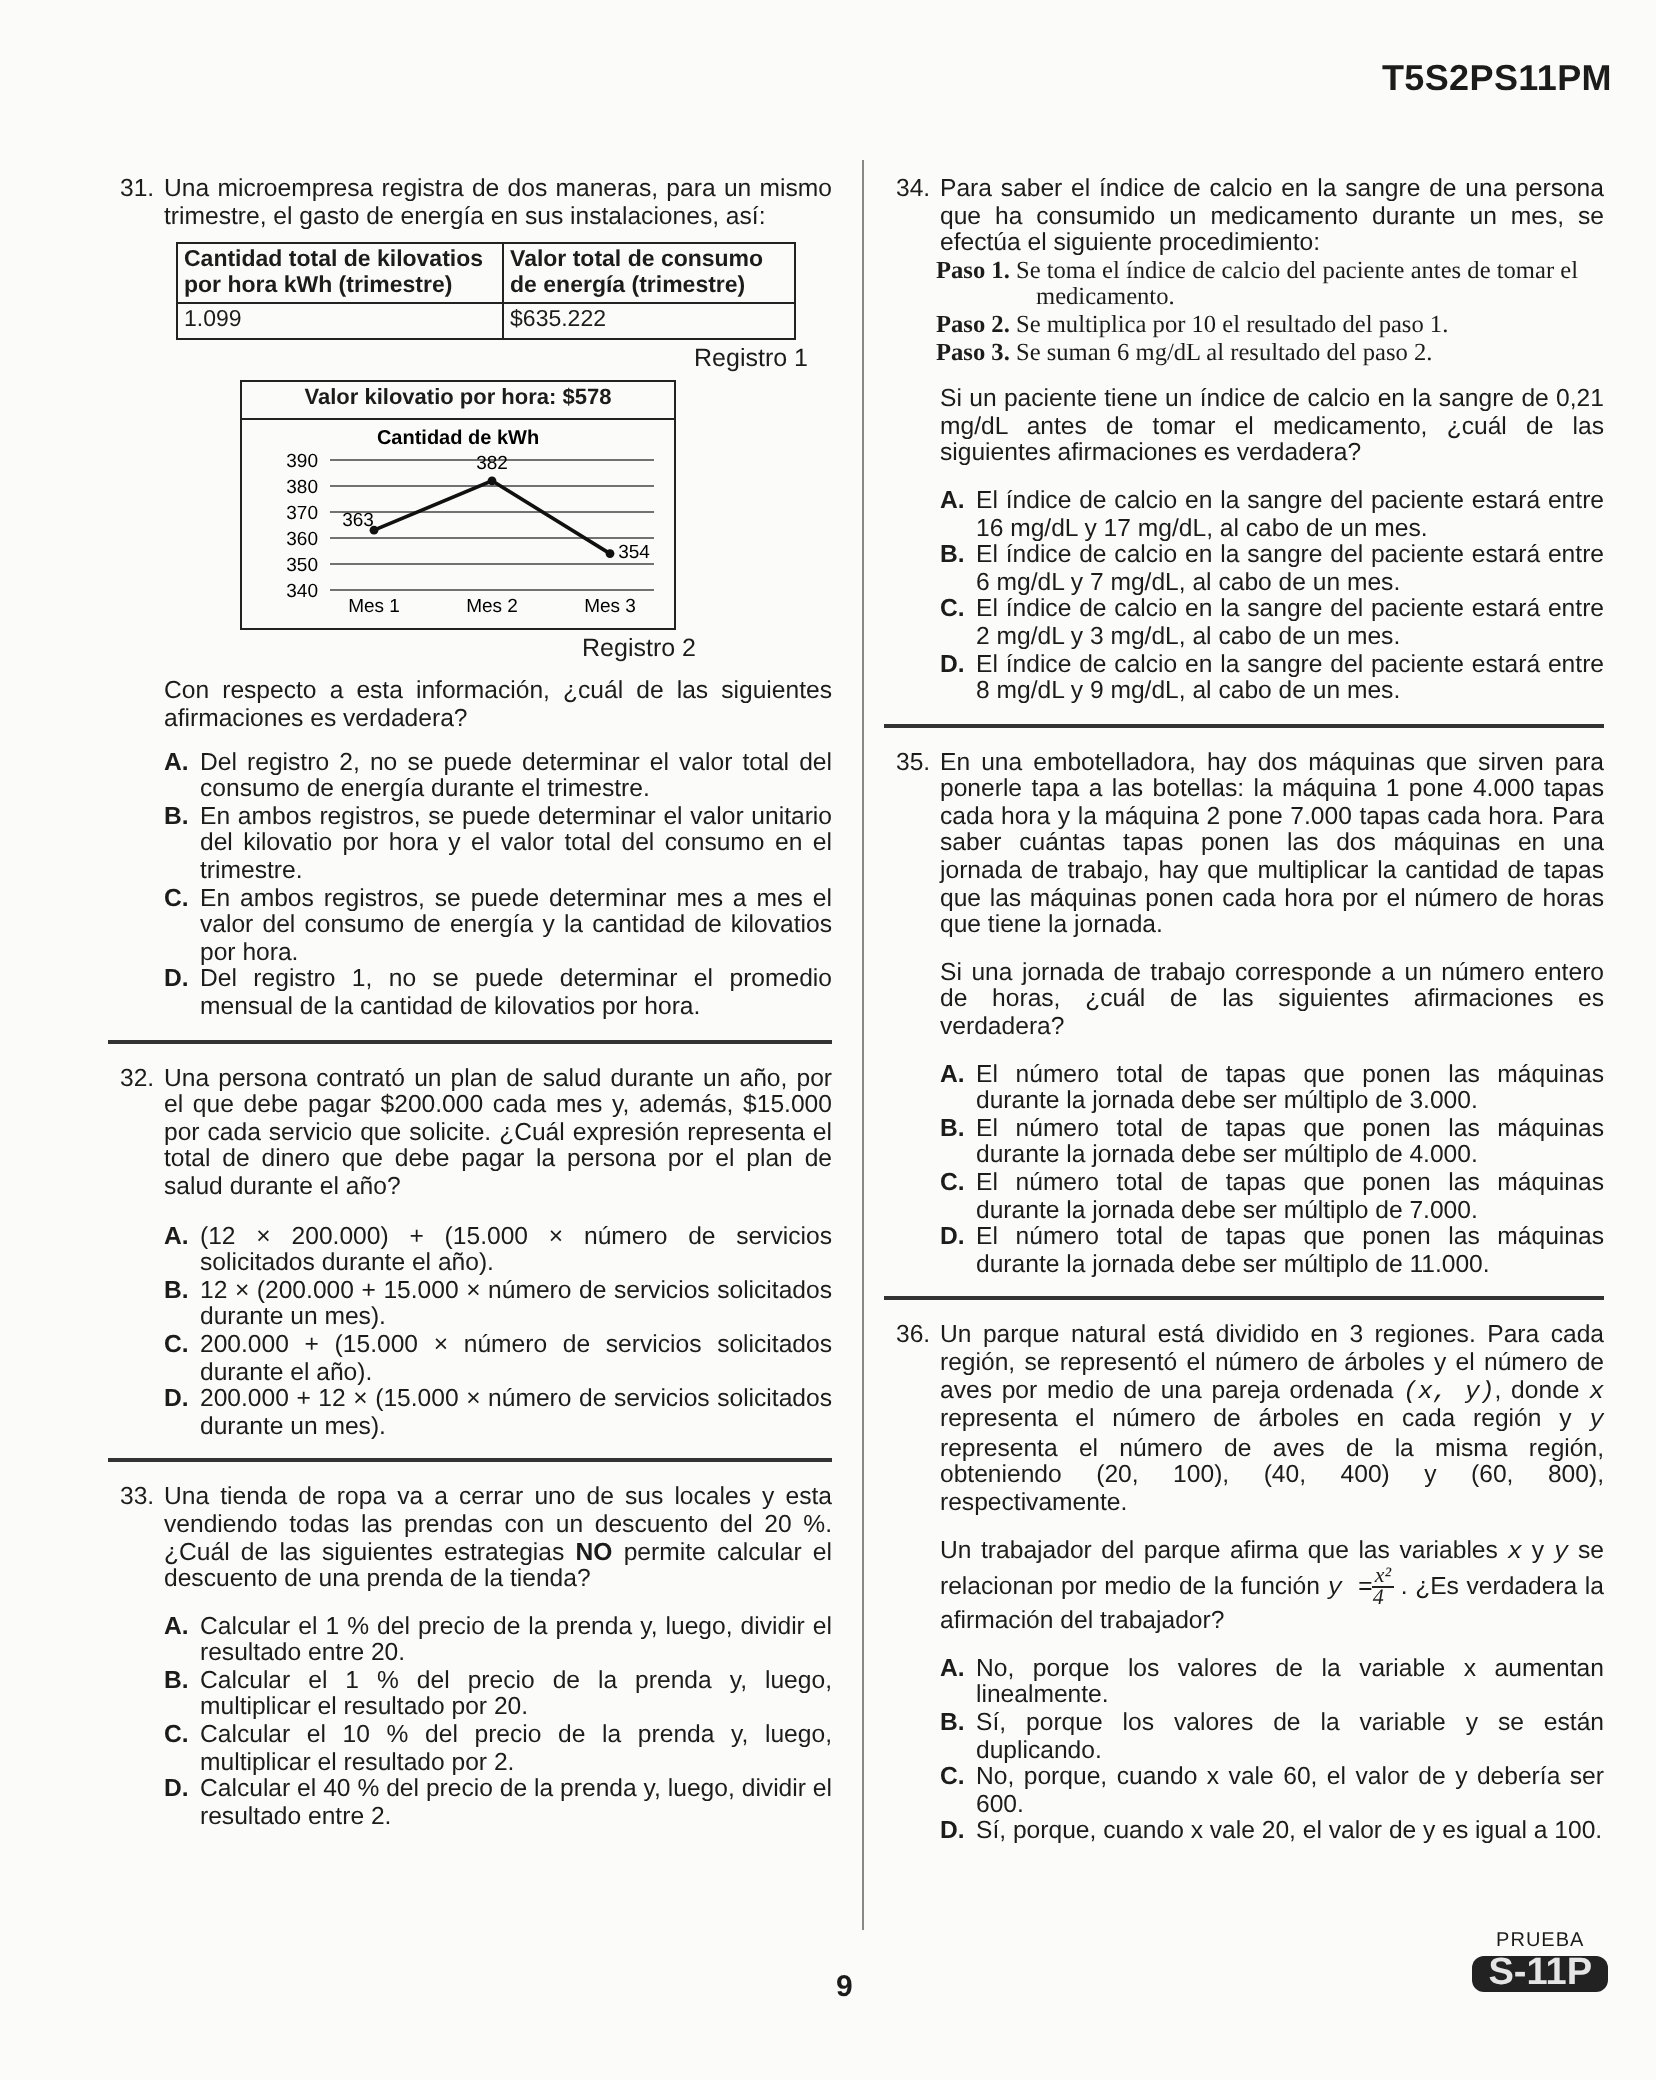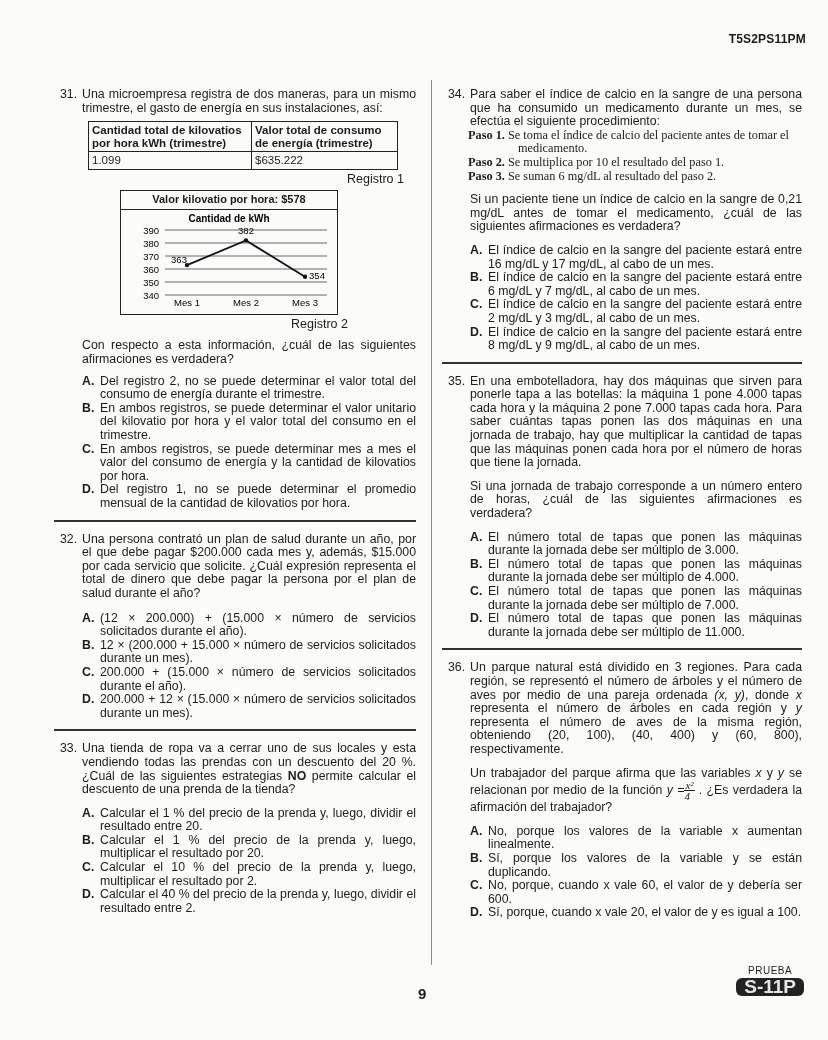--- a/index.html
+++ b/index.html
@@ -1,21 +1,21 @@
 <!DOCTYPE html>
 <html><head>
 <meta charset="utf-8">
 <style>
   html, body { margin:0; padding:0; }
   body {
     width:828px; height:1040px; background:#fbfbfa; position:relative; overflow:hidden;
     font-family:"Liberation Sans", sans-serif; color:#1c1c1c;
     font-size:12.3px; line-height:13.6px;
   }
-  .code { position:absolute; top:33px; right:22px; font-weight:bold; font-size:12px; letter-spacing:0.2px; }
+  .code { position:absolute; top:33px; right:22px; font-weight:bold; font-size:18px; letter-spacing:0.2px; }
   .col { position:absolute; top:88px; }
   .left { left:60px; width:356px; }
   .right { left:448px; width:354px; }
   .divider-v { position:absolute; left:431px; top:80px; width:1px; height:885px; background:#888; }
   .q { position:relative; padding-left:22px; text-align:justify; }
   .qnum { position:absolute; left:0; top:0; font-weight:normal; }
   .stem { }
   .opts { margin-top:8px; }
   .opt { position:relative; padding-left:18px; text-align:justify; }
   .opt .lt { position:absolute; left:0; top:0; font-weight:bold; }
@@ -27,21 +27,21 @@
   .chartbox { margin:4px 0 0 60px; width:216px; border:1.3px solid #222; }
   .charttitle { border-bottom:1.3px solid #222; text-align:center; font-weight:bold; font-size:11px; padding:2px 0; }
   .chartsvg { display:block; }
   .steps { padding-left:20px;font-family:Liberation Serif, serif; }
   .step { position:relative; }
   .step b { font-weight:bold; }
   .badge { position:absolute; right:24px; bottom:44px; text-align:center; }
   .badge .lbl { font-weight:normal; font-size:10px; letter-spacing:0.5px; }
   .badge .pill { background:#222; color:#e5e5e5; font-weight:bold; font-size:19px; padding:2px 8px; border-radius:6px; margin-top:1px; }
   .pagenum { position:absolute; left:418px; top:987px; font-weight:bold; font-size:15px; }
-  i.v { font-family:Liberation Sans, sans-serif; font-style:italic; }
+  i.v { font-family:Liberation Mono, monospace; font-style:italic; }
   .frac { display:inline-block; vertical-align:middle; text-align:left; font-family:"Liberation Serif", serif; font-style:italic; font-size:11px; line-height:10px; }
   .frac .num { border-bottom:1px solid #222; padding:0 1px; }
 </style>
 </head>
 <body>
 
 <div class="code">T5S2PS11PM</div>
 <div class="divider-v"></div>
 
 <div class="col left">

